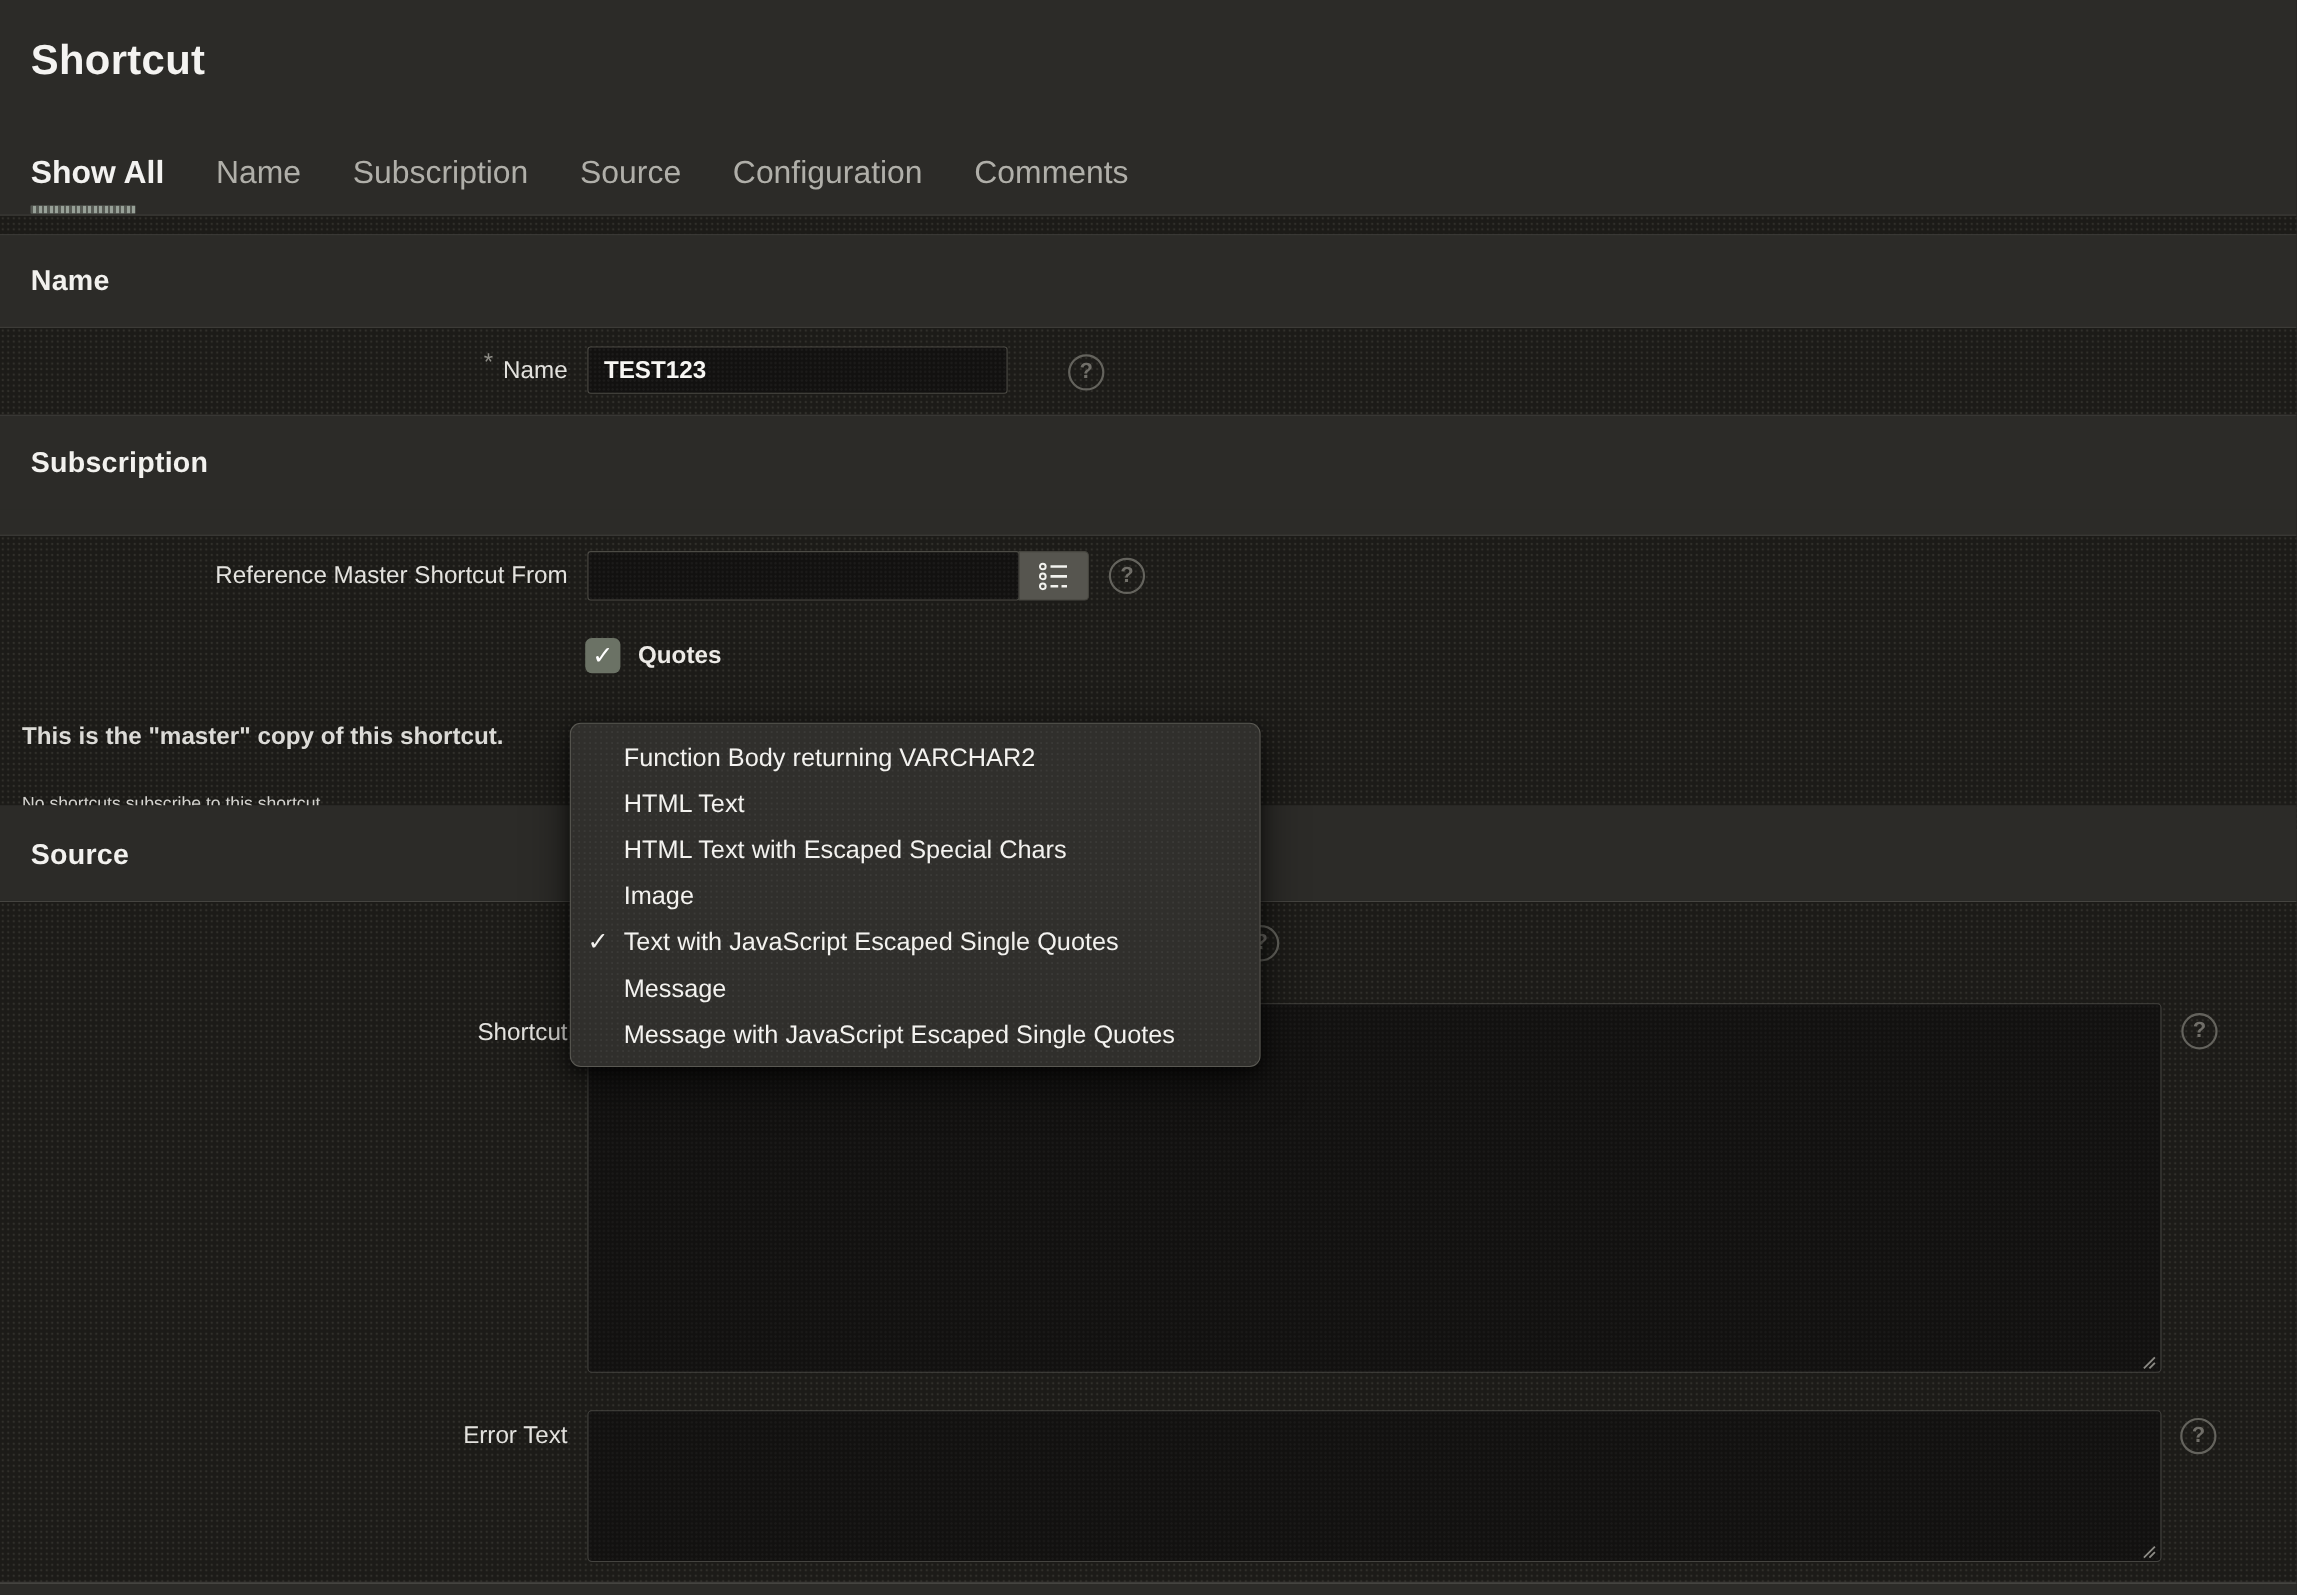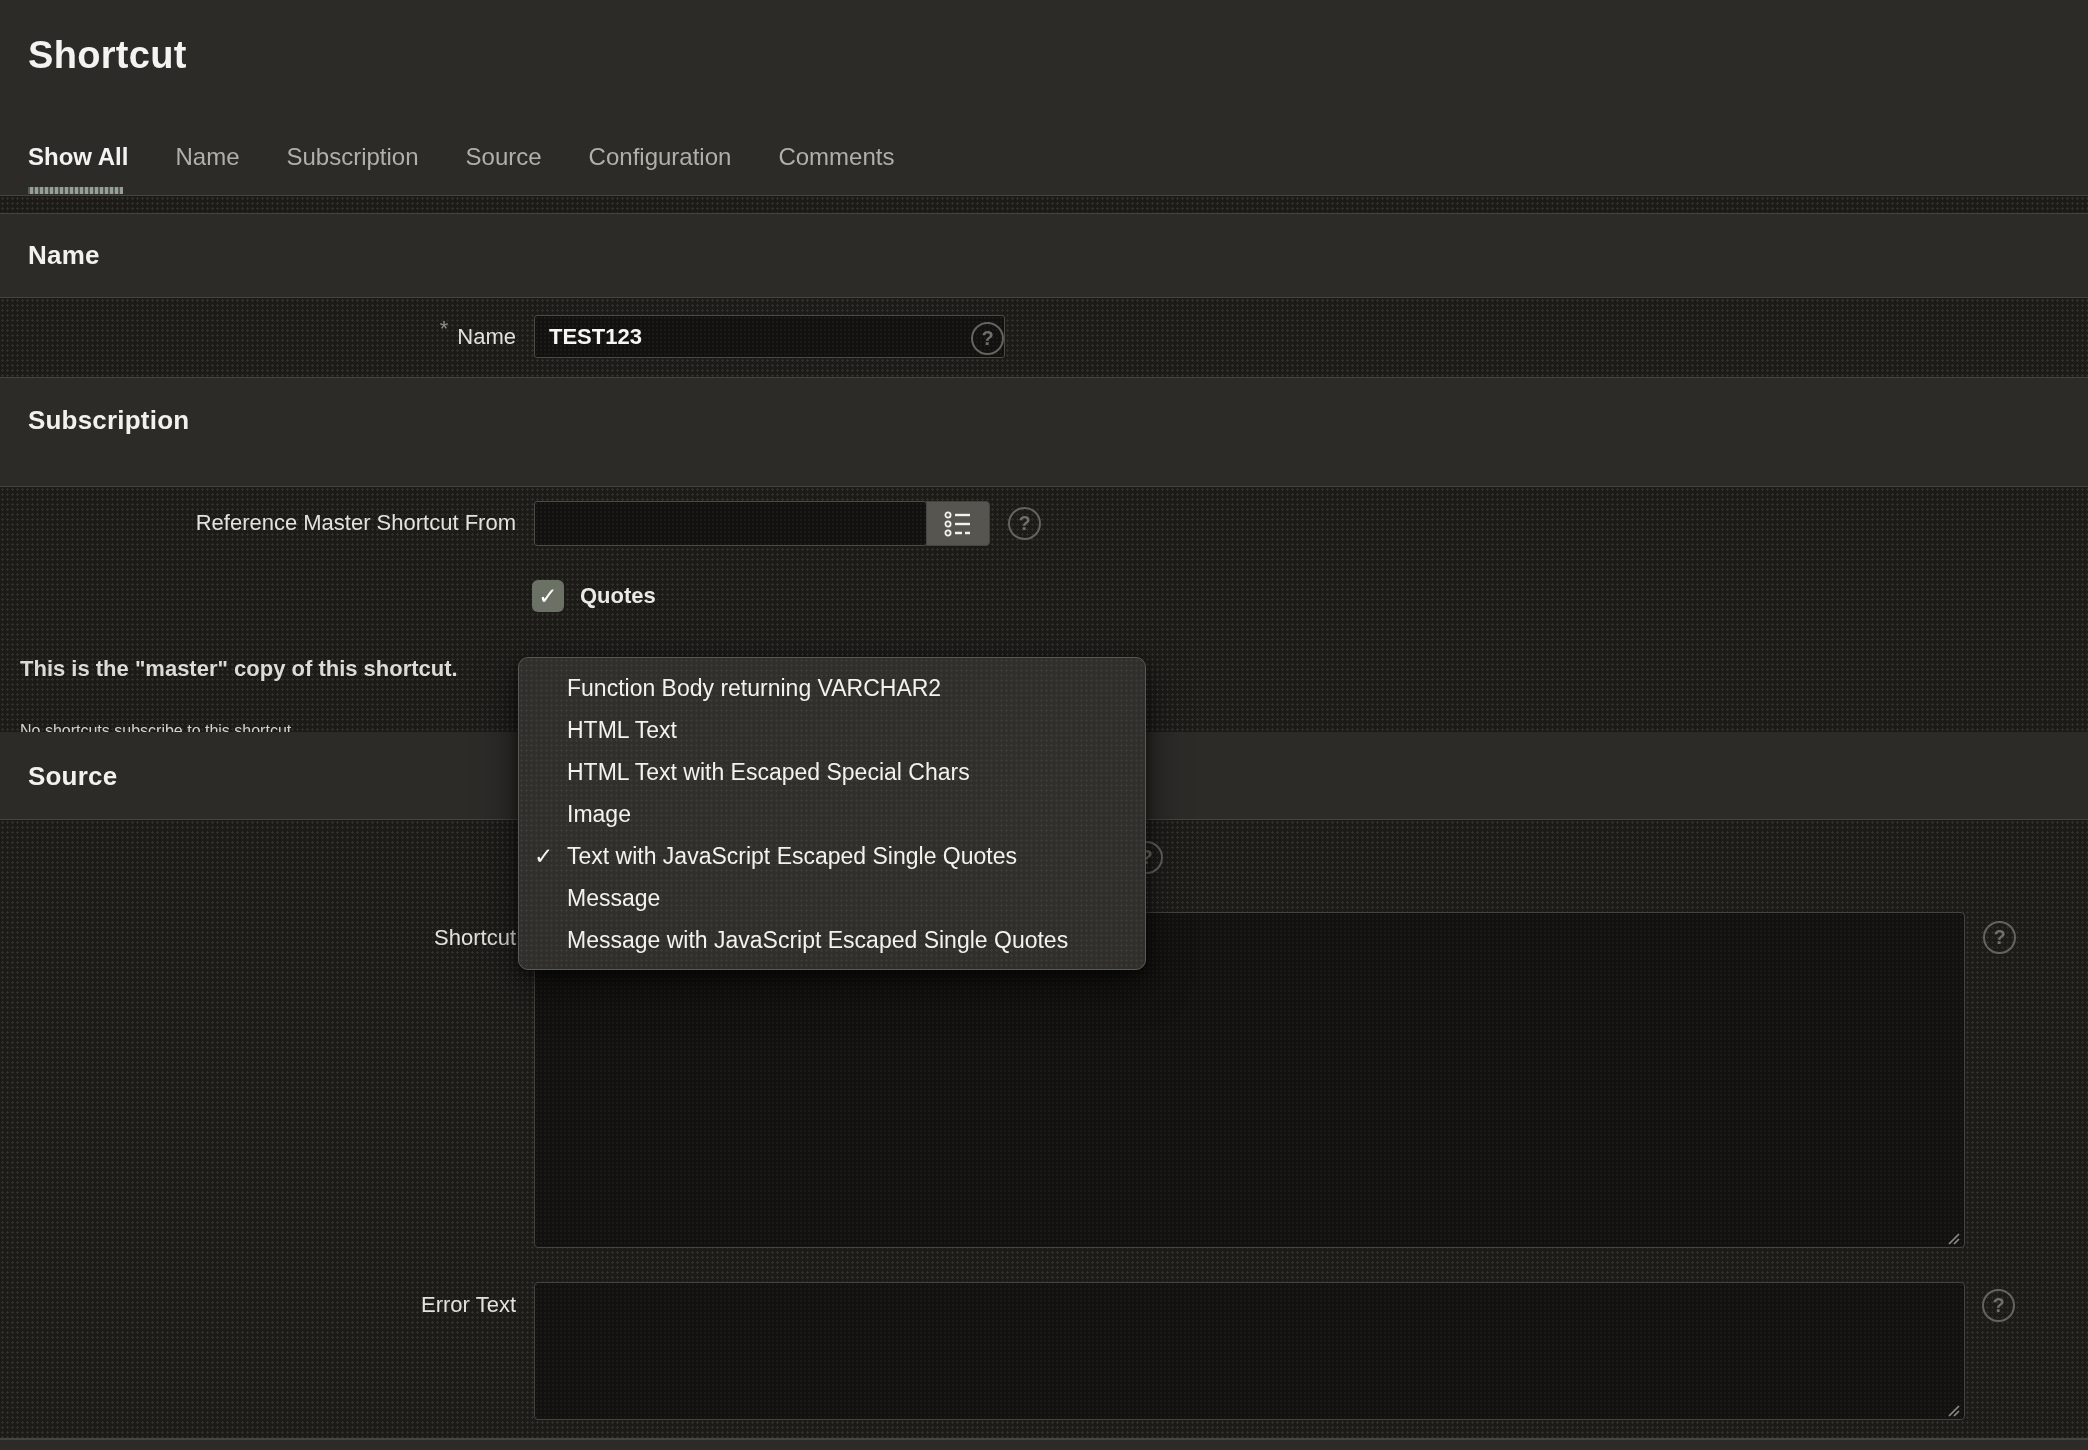--- a/index.html
+++ b/index.html
@@ -17,21 +17,21 @@
     background-color:#1c1b18;
     background-image:radial-gradient(rgba(155,152,138,0.17) 1.1px, transparent 1.35px);
     background-size:5px 5px;
     border-top:1px solid #454440; border-bottom:1px solid #454440;
   }
   .page-title {
     position:absolute; left:28px; top:33px;
     font-size:38px; font-weight:700; line-height:44px; color:#f4f3f1; letter-spacing:.3px;
   }
   .tabs { position:absolute; left:28px; top:143px; display:flex; gap:47px;
-    font-size:24px; line-height:28px; }
+    font-size:29px; line-height:28px; }
   .tab { color:#b0afa9; cursor:pointer; white-space:nowrap; }
   .tab.active { color:#f3f2f0; font-weight:600; }
   .tab-indicator {
     position:absolute; left:28px; top:187px; width:95px; height:7px;
     background:#97a097;
     background-image:repeating-linear-gradient(90deg, rgba(30,30,26,.55) 0 2px, transparent 2px 5px);
   }
   .section-title { position:absolute; left:28px; font-size:26px; font-weight:700;
     line-height:30px; color:#f2f1ee; letter-spacing:.2px; }
   .row-label {
@@ -112,21 +112,21 @@
   </div>
   <div class="tab-indicator"></div>
 
   <div class="band dotted" style="top:195px;height:19px;"></div>
 
   <div class="band plain" style="top:214px;height:83px;">
     <div class="section-title" style="top:26px;">Name</div>
   </div>
   <div class="band dotted" style="top:297px;height:81px;">
     <div class="row-label" style="top:26px;"><span class="req">*</span><span>Name</span></div>
-    <input class="text-input" style="left: 534px; top: 17px; width: 471px;" value="TEST123">
+    <input class="text-input" style="left: 534px; top: 17px; width: 382px;" value="TEST123">
     <div class="help" style="left:971px;top:24px;">?</div>
   </div>
 
   <div class="band plain" style="top:378px;height:85px;">
     <div class="section-title" style="top:27px;">Subscription</div>
   </div>
   <div class="band dotted" style="top:463px;height:269px;margin-top:23px;">
     <div class="row-label" style="top:23px;">Reference Master Shortcut From</div>
     <input class="text-input" style="left: 534px; top: 14px; width: 393px; height: 45px; font-weight: 400;" value="">
     <div class="lov-button" style="top:14px;">

